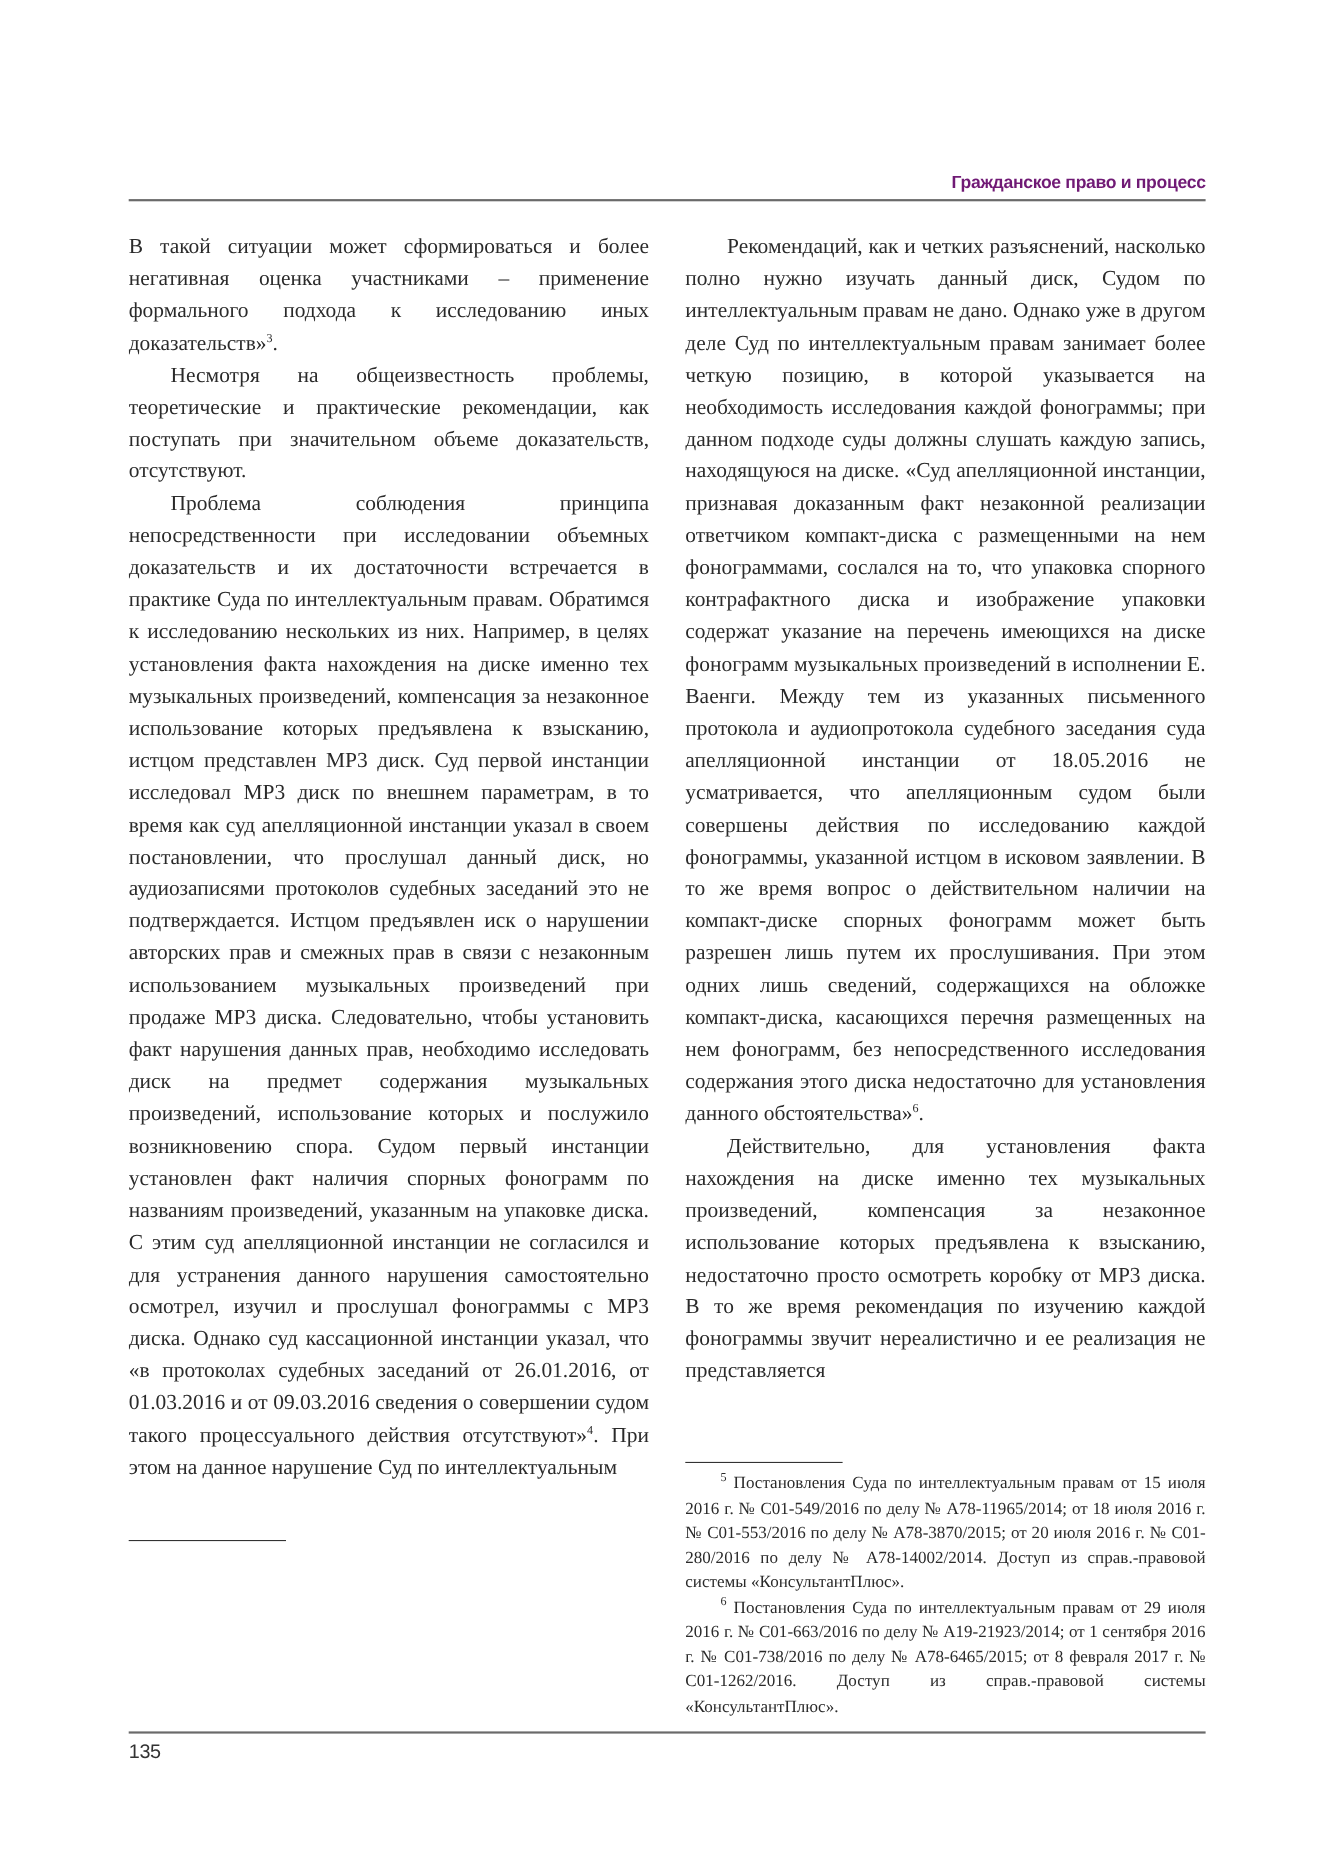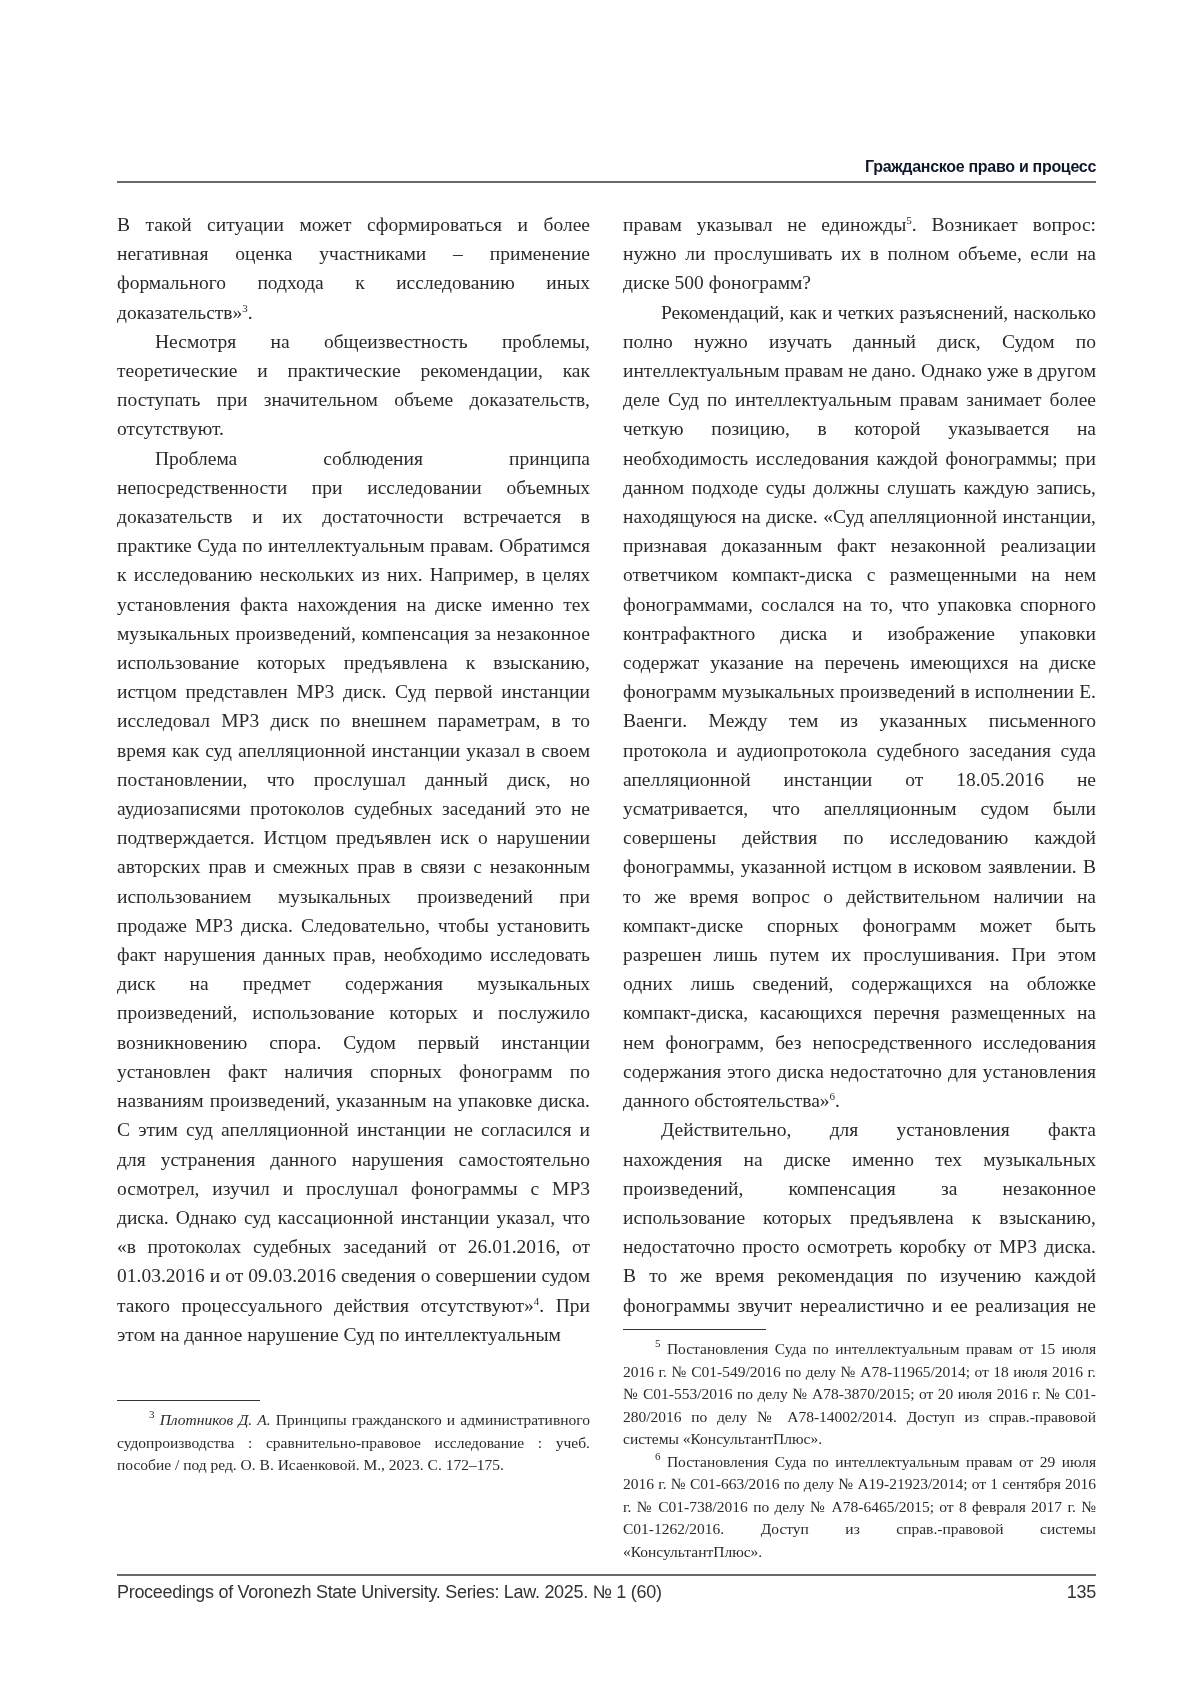--- a/index.html
+++ b/index.html
@@ -1,20 +1,20 @@
 <!DOCTYPE html>
 <html><head>
 <meta charset="utf-8">
 <style>
   html, body { margin: 0; padding: 0; background: #ffffff; }
   body { width: 1200px; height: 1697px; position: relative; overflow: hidden; color: #2a2a2a; }
   .running-head {
     position: absolute; left: 117px; top: 158px; width: 979px;
     text-align: right; font-family: "Liberation Sans", sans-serif;
-    font-weight: bold; font-size: 16px; letter-spacing: -0.3px; color: #0f172a;
+    font-weight: bold; font-size: 16px; letter-spacing: -0.3px; color: #701a75;
   }
   .head-rule { position: absolute; left: 117px; top: 181px; width: 979px; height: 2px; background: #6a6a6a; }
   .column {
     position: absolute; top: 210px; width: 473px;
     font-family: "Liberation Serif", serif; font-size: 19.5px; line-height: 29.2px;
     text-align: justify; hyphens: auto;
   }
   .col-left { left: 117px; }
   .col-right { left: 623px; }
   .column p { margin: 0; }
@@ -44,34 +44,31 @@
 <div class="column col-left">
   <div class="body">
     <p><span>В такой ситуации может сформироваться и более негативная оценка участниками – применение формального подхода к исследованию иных доказательств»</span><sup>3</sup><span>.</span></p>
     <p class="indent"><span>Несмотря на общеизвестность проблемы, теоретические и практические рекомендации, как поступать при значительном объеме доказательств, отсутствуют.</span></p>
     <p class="indent"><span>Проблема соблюдения принципа непосредственности при исследовании объемных доказательств и их достаточности встречается в практике Суда по интеллектуальным правам. Обратимся к исследованию нескольких из них. Например, в целях установления факта нахождения на диске именно тех музыкальных произведений, компенсация за незаконное использование которых предъявлена к взысканию, истцом представлен MP3 диск. Суд первой инстанции исследовал MP3 диск по внешнем параметрам, в то время как суд апелляционной инстанции указал в своем постановлении, что прослушал данный диск, но аудиозаписями протоколов судебных заседаний это не подтверждается. Истцом предъявлен иск о нарушении авторских прав и смежных прав в связи с незаконным использованием музыкальных произведений при продаже MP3 диска. Следовательно, чтобы установить факт нарушения данных прав, необходимо исследовать диск на предмет содержания музыкальных произведений, использование которых и послужило возникновению спора. Судом первый инстанции установлен факт наличия спорных фонограмм по названиям произведений, указанным на упаковке диска. С этим суд апелляционной инстанции не согласился и для устранения данного нарушения самостоятельно осмотрел, изучил и прослушал фонограммы с MP3 диска. Однако суд кассационной инстанции указал, что «в протоколах судебных заседаний от 26.01.2016, от 01.03.2016 и от 09.03.2016 сведения о совершении судом такого процессуального действия отсутствуют»</span><sup>4</sup><span>. При этом на данное нарушение Суд по интеллектуальным</span></p>
   </div>
 </div>
 
 <div class="column col-right">
   <div class="body">
-    <p><span>правам указывал не единожды</span><sup>5</sup><span>. Возникает вопрос: нужно ли прослушивать их в полном объеме, если на диске 500 фонограмм?</span></p>
     <p class="indent"><span>Рекомендаций, как и четких разъяснений, насколько полно нужно изучать данный диск, Судом по интеллектуальным правам не дано. Однако уже в другом деле Суд по интеллектуальным правам занимает более четкую позицию, в которой указывается на необходимость исследования каждой фонограммы; при данном подходе суды должны слушать каждую запись, находящуюся на диске. «Суд апелляционной инстанции, признавая доказанным факт незаконной реализации ответчиком компакт-диска с размещенными на нем фонограммами, сослался на то, что упаковка спорного контрафактного диска и изображение упаковки содержат указание на перечень имеющихся на диске фонограмм музыкальных произведений в исполнении Е. Ваенги. Между тем из указанных письменного протокола и аудиопротокола судебного заседания суда апелляционной инстанции от 18.05.2016 не усматривается, что апелляционным судом были совершены действия по исследованию каждой фонограммы, указанной истцом в исковом заявлении. В то же время вопрос о действительном наличии на компакт-диске спорных фонограмм может быть разрешен лишь путем их прослушивания. При этом одних лишь сведений, содержащихся на обложке компакт-диска, касающихся перечня размещенных на нем фонограмм, без непосредственного исследования содержания этого диска недостаточно для установления данного обстоятельства»</span><sup>6</sup><span>.</span></p>
     <p class="indent"><span>Действительно, для установления факта нахождения на диске именно тех музыкальных произведений, компенсация за незаконное использование которых предъявлена к взысканию, недостаточно просто осмотреть коробку от MP3 диска. В то же время рекомендация по изучению каждой фонограммы звучит нереалистично и ее реализация не представляется</span></p>
   </div>
 </div>
 
 <div class="footnotes fn-left">
   <div class="fn-rule"></div>
-  <p><sup>3</sup> <i class="author">Плотников Д. А.</i><span> Принципы гражданского и административного судопроизводства : сравнительно-правовое исследование : учеб. пособие / под ред. О. В. Исаенковой. М., 2023. С. 172–175.</span></p>
 </div>
 
 <div class="footnotes fn-right">
   <div class="fn-rule"></div>
   <p><sup>5</sup> <span>Постановления Суда по интеллектуальным правам от 15 июля 2016 г. № С01-549/2016 по делу № А78-11965/2014; от 18 июля 2016 г. № С01-553/2016 по делу № А78-3870/2015; от 20 июля 2016 г. № С01-280/2016 по делу № А78-14002/2014. Доступ из справ.-правовой системы «КонсультантПлюс».</span></p>
   <p><sup>6</sup> <span>Постановления Суда по интеллектуальным правам от 29 июля 2016 г. № С01-663/2016 по делу № А19-21923/2014; от 1 сентября 2016 г. № С01-738/2016 по делу № А78-6465/2015; от 8 февраля 2017 г. № С01-1262/2016. Доступ из справ.-правовой системы «КонсультантПлюс».</span></p>
 </div>
 
 <div class="foot-rule"></div>
 <div class="footer">
-  <span>Proceedings of Voronezh State University. Series: Law. 2025. № 1 (60)</span>
   <span>135</span>
 </div>
 
 </body></html>

